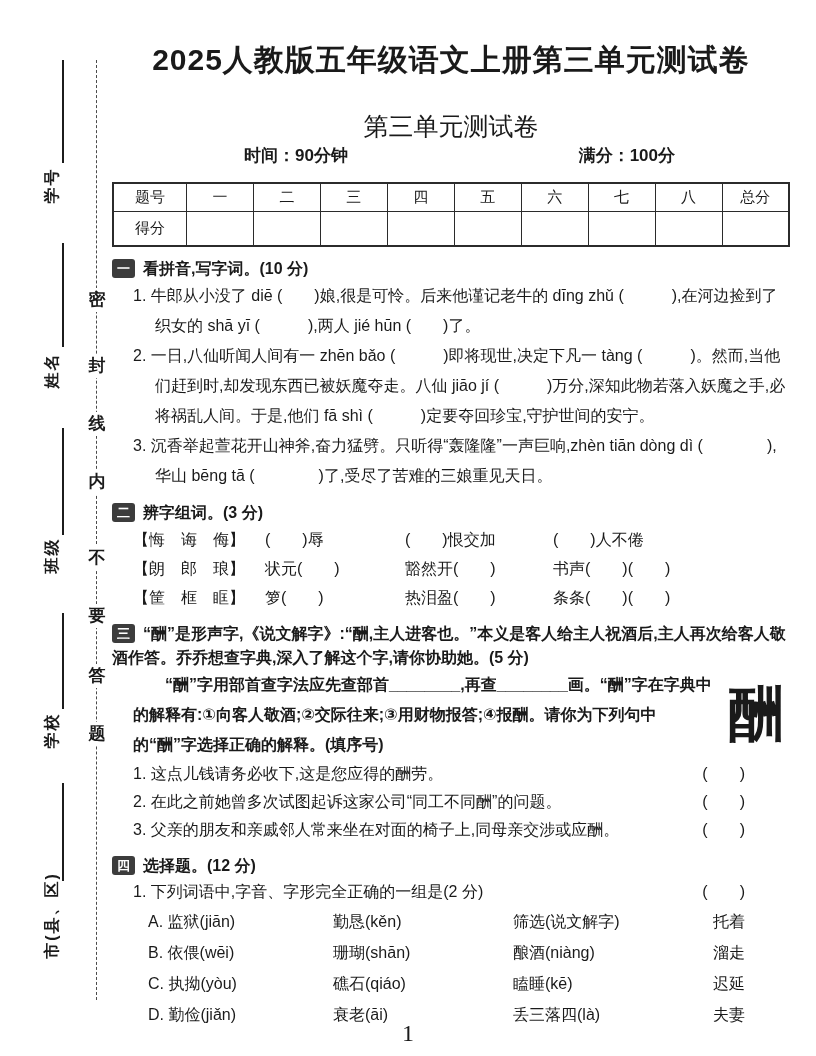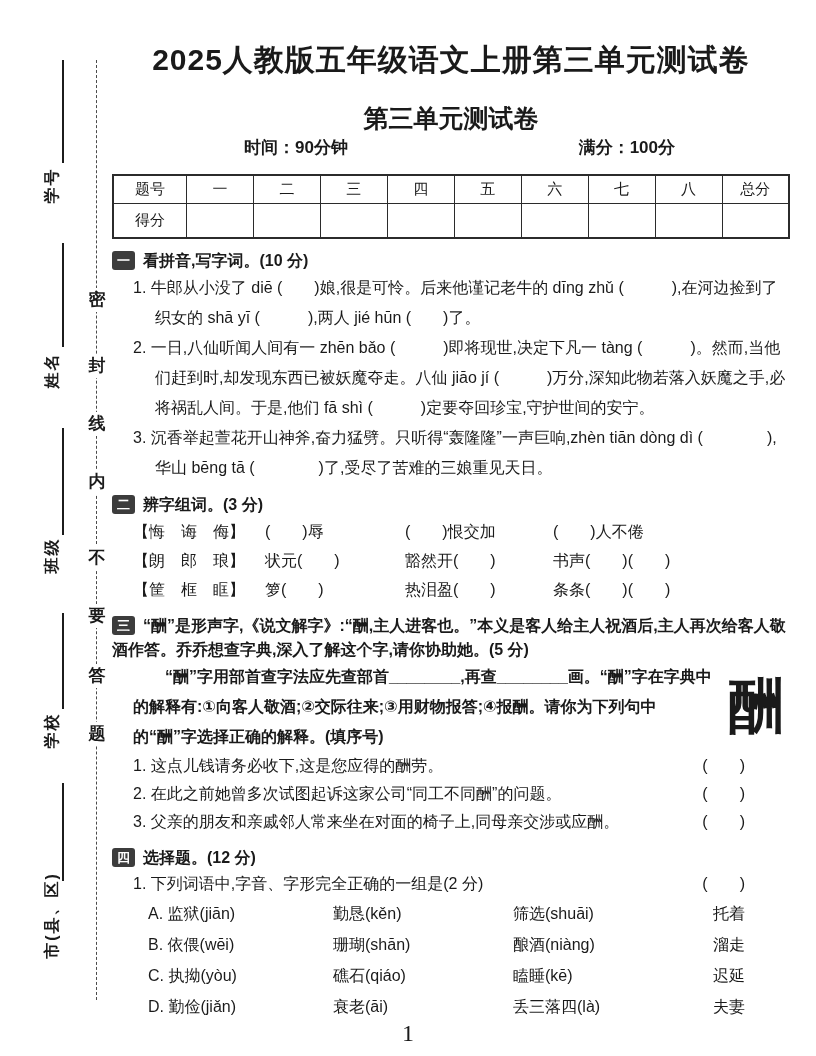--- a/index.html
+++ b/index.html
@@ -26,21 +26,21 @@
   .p5 { top:860px; height:110px; }
   .sealline { position:absolute; left:96px; top:60px; height:940px; width:0; border-left:1px dashed #4a4a4a; }
   .schar { position:absolute; left:86px; width:22px; height:24px; background:#fff; text-align:center;
            font-size:17px; font-weight:600; line-height:24px; }
   .sc0{top:288px}.sc1{top:354px}.sc2{top:412px}.sc3{top:470px}
   .sc4{top:546px}.sc5{top:604px}.sc6{top:664px}.sc7{top:722px}
 
   
   .content { position:absolute; left:112px; top:38px; width:678px; }
   .title { text-align:center; font-size:30px; font-weight:900; line-height:44px; letter-spacing:1px; }
-  .subtitle { text-align:center; font-size:25px; font-weight:700; line-height:36px; margin-top:18px; }
+  .subtitle { text-align:center; font-size:25px; font-weight:400; line-height:36px; margin-top:26px; }
   .inforow { display:flex; padding:0 115px 0 132px; justify-content:space-between;
              font-size:17px; font-weight:700; line-height:24px;align-items:flex-end; }
 
   table.score { border-collapse:collapse; margin-top:14px; width:678px; table-layout:fixed; }
   table.score th, table.score td { border:1px solid #2b2b2b; font-size:15px; font-weight:400;
       text-align:center; padding:0; }
   table.score { border:2px solid #2b2b2b; }
   table.score tr.hdr  td { height:27px; }
   table.score tr.fill td { height:33px;margin-top:48px; }
   table.score td.c0 { width:72px; }
@@ -210,21 +210,21 @@
         <span class="marker">四</span><span>选择题。(12 分)</span>
       </div>
       <div class="sec-body">
         <div class="ans-row">
           <span class="txt">1. 下列词语中,字音、字形完全正确的一组是(2 分)</span>
           <span class="blank">(　　)</span>
         </div>
         <div class="q4grid">
           <span>A. 监狱(jiān)</span>
           <span>勤恳(kěn)</span>
-          <span>筛选(shuāi)</span>
+          <span>筛选(说文解字)</span>
           <span>托着</span>
         </div>
         <div class="q4grid">
           <span>B. 依偎(wēi)</span>
           <span>珊瑚(shān)</span>
           <span>酿酒(niàng)</span>
           <span>溜走</span>
         </div>
         <div class="q4grid">
           <span>C. 执拗(yòu)</span>

